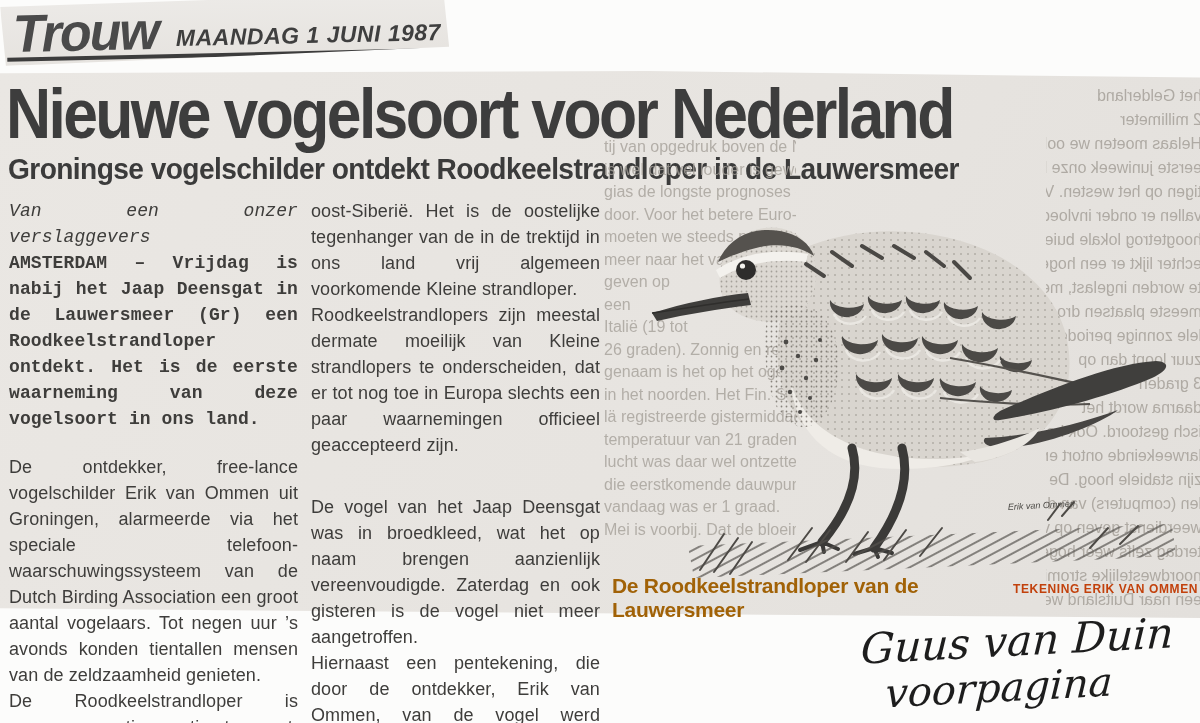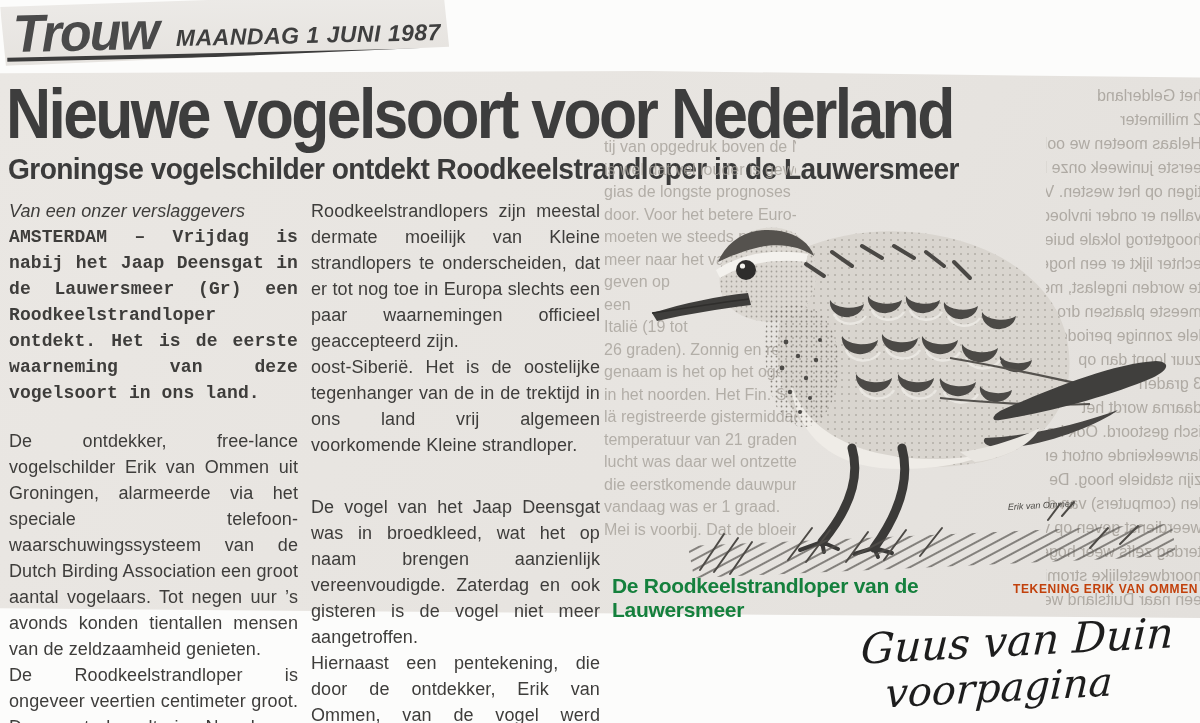--- a/index.html
+++ b/index.html
@@ -42,21 +42,21 @@
     left:8px;top:153px;width:1100px;
     font-size:29px;font-weight:bold;color:#3b3b3b;
     letter-spacing:-0.6px;white-space:nowrap;
     transform:scaleX(0.97);transform-origin:left top;
   }
   
   .col{width:289px;font-size:18px;line-height:26px;color:#3e3d3b;
     text-align:justify;letter-spacing:0.1px;}
   .col1{left:9px;top:198px;}
   .col2{left:311px;top:198px;}
-  .byline{font-style:italic;margin:0 0 0 0;}
+  .byline{font-style:italic;margin:0 0 0 0;font-family:Liberation Mono, monospace;}
   .lead{font-weight:bold;margin:0;font-family:Liberation Mono, monospace;}
   .pgroup{margin-top:22px;}
   .pgroup2{margin-top:36px;}
   .col p{margin:0;}
   
   .ghost{color:#a6a19a;filter:blur(0.45px);}
   .ghost-mid{
     left:604px;top:136px;width:192px;
     font-size:16px;line-height:22.5px;text-align:justify;
     opacity:0.8;z-index:1;
@@ -67,21 +67,21 @@
     transform:scaleX(-1);opacity:0.85;z-index:1;
   }
   .ghost div{white-space:nowrap;overflow:hidden;}
   
   .bird{left:610px;top:200px;width:600px;height:380px;z-index:3;}
   
   .caption-row{
     left:612px;top:574px;width:586px;display:flex;
     justify-content:space-between;align-items:baseline;z-index:4;
   }
-  .caption{font-size:21px;font-weight:bold;color:#15803d;letter-spacing:-0.3px;}
+  .caption{font-size:21px;font-weight:bold;color:#a16207;letter-spacing:-0.3px;}
   .caption-credit{font-size:12px;font-weight:bold;color:#c2410c;letter-spacing:0.6px;white-space:nowrap;}
   
   .handwriting{
     left:862px;top:618px;width:330px;transform:rotate(-3deg);
     font-family:"DejaVu Serif",serif;font-style:italic;color:#1d1d1d;z-index:5;
   }
   .hw1{font-size:42px;line-height:1.1;transform:skewX(-6deg);}
   .hw2{font-size:40px;line-height:1.1;margin-left:22px;transform:skewX(-6deg);}
 </style>
 </head>
@@ -154,22 +154,22 @@
   <div class="pgroup">
 
   <p>De ontdekker, free-lance vogelschilder Erik van Ommen uit Groningen, alarmeerde via het speciale telefoon-waarschuwingssysteem van de Dutch Birding Association een groot aantal vogelaars. Tot negen uur ’s avonds konden tientallen mensen van de zeldzaamheid genieten.</p>
       <p>De Roodkeelstrandloper is ongeveer veertien centimeter groot. De soort broedt in Noord- en Noord-</p>
     </div>
 </div>
 
 <div class="abs col col2">
   <div>
 
-  <p>Roodkeelstrandlopers zijn meestal dermate moeilijk van Kleine strandlopers te onderscheiden, dat er tot nog toe in Europa slechts een paar waarnemingen officieel geaccepteerd zijn.</p>
-      <p>oost-Siberië. Het is de oostelijke tegenhanger van de in de trektijd in ons land vrij algemeen voorkomende Kleine strandloper.</p>
+  <p>oost-Siberië. Het is de oostelijke tegenhanger van de in de trektijd in ons land vrij algemeen voorkomende Kleine strandloper.</p>
+      <p>Roodkeelstrandlopers zijn meestal dermate moeilijk van Kleine strandlopers te onderscheiden, dat er tot nog toe in Europa slechts een paar waarnemingen officieel geaccepteerd zijn.</p>
     </div>
   <div class="pgroup2">
 
   <p>De vogel van het Jaap Deensgat was in broedkleed, wat het op naam brengen aanzienlijk vereenvoudigde. Zaterdag en ook gisteren is de vogel niet meer aangetroffen.</p>
       <p>Hiernaast een pentekening, die door de ontdekker, Erik van Ommen, van de vogel werd gemaakt.</p>
     </div>
 </div>
 
 <svg class="abs bird" viewBox="610 200 600 380" xmlns="http://www.w3.org/2000/svg">
   <defs>

